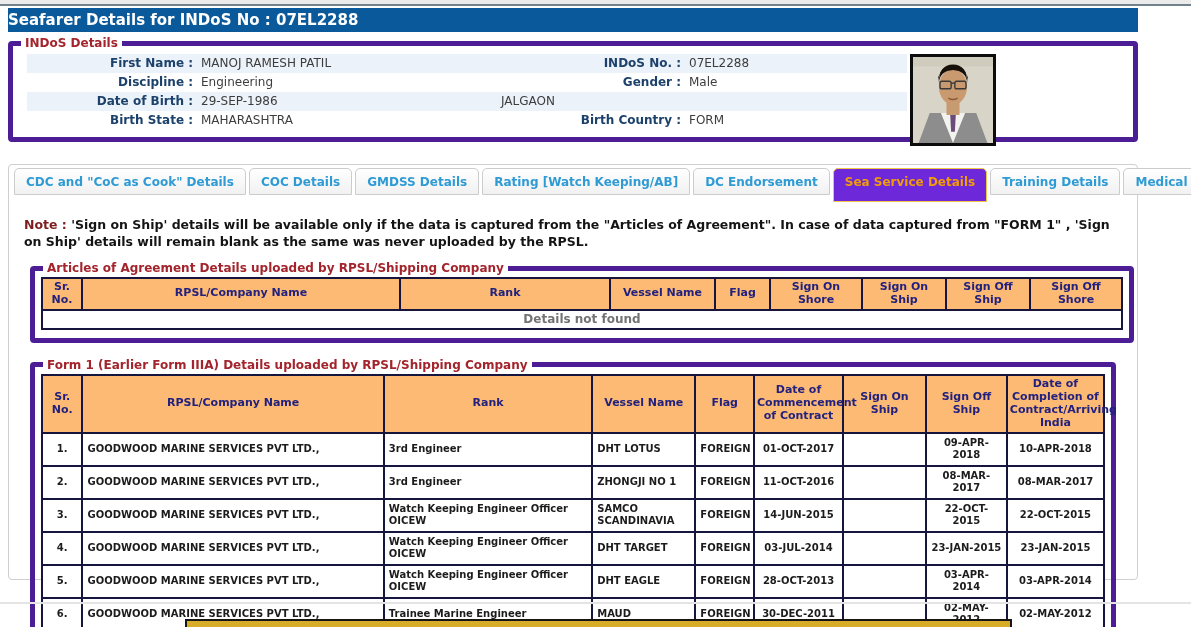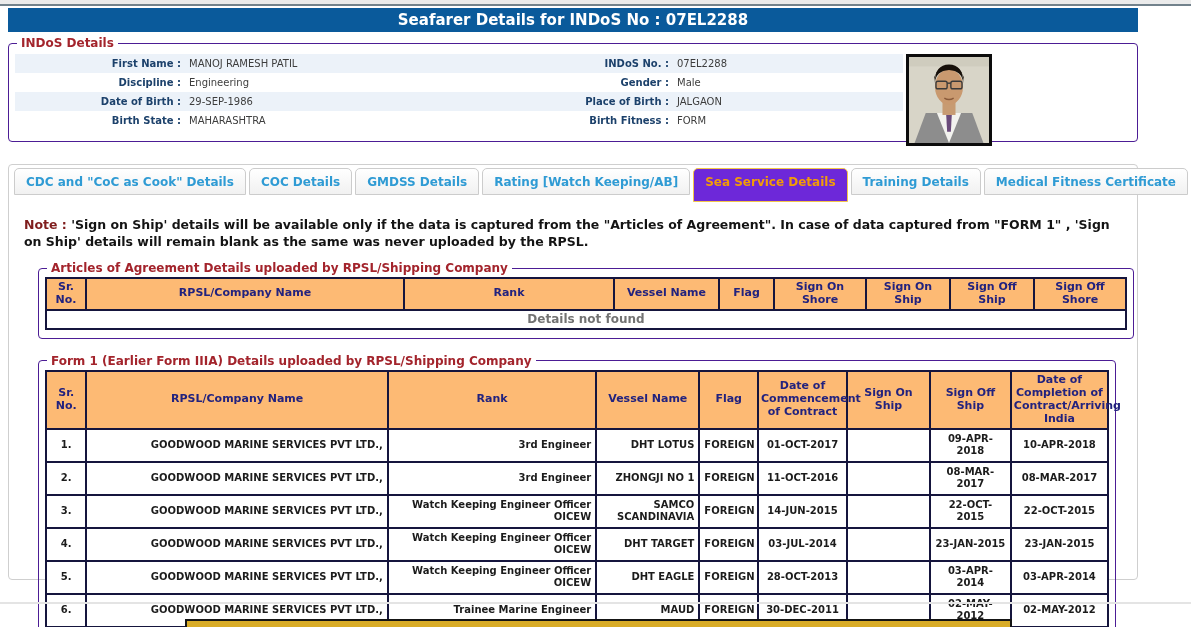--- a/index.html
+++ b/index.html
@@ -4,29 +4,29 @@
 <style>
   * { box-sizing: border-box; margin: 0; padding: 0; }
   html, body { width: 1191px; height: 627px; overflow: hidden; background: #fff;
     font-family: "DejaVu Sans", "Liberation Sans", sans-serif; position: relative; }
 
   .top-strip { height: 6px; background: #ebebeb; border-bottom: 2px solid #72828c; }
 
   .page { margin-left: 8px; width: 1130px; }
 
   .title-bar { margin-top: 2px; height: 24px; background: #0a5a9b; color: #fff;
-    font-weight: bold; font-size: 15px; text-align: center; line-height: 24px; }
-
-  fieldset { border: 1px solid #4c1d95; border-radius: 4px; }
+    font-weight: bold; font-size: 15px; text-align: left; line-height: 24px; }
+
+  fieldset { border: 5px solid #4c1d95; border-radius: 4px; }
   legend { color: #a3242c; font-weight: bold; font-size: 12px; padding: 0 4px; margin-left: 2px; }
 
   .indos-fieldset { margin-top: 4px; height: 106px; padding: 4px 6px; position: relative; }
   .detail-rows { width: 888px; }
   .detail-row { display: grid; grid-template-columns: 172px 300px 188px 1fr;
-    height: 19px; line-height: 19px; font-size: 10px; }
+    height: 19px; line-height: 19px; font-size: 12px; margin-left: 8px; }
   .detail-row.stripe { background: #ecf2f9; }
   .dlabel { text-align: right; font-weight: bold; color: #1c416b; padding-right: 6px; }
   .dvalue { color: #3d3d3d; padding-left: 2px; }
 
   .photo { position: absolute; top: 4px; left: 897px; width: 86px; height: 92px;
     border: 3px solid #0c0c0c; background: #d8d5c8; }
   .photo svg { display: block; width: 100%; height: 100%; }
 
   .main-box { margin-top: 22px; height: 416px; border: 1px solid #cfcfcf; border-radius: 4px;
     background: #fff; padding: 3px 5px; }
@@ -35,31 +35,31 @@
   .tab { font-size: 12px; font-weight: bold; color: #2f9bd4; padding: 6px 11px 5px;
     border: 1px solid #ccc; border-radius: 5px 5px 0 0; margin-right: 3px;
     background: linear-gradient(#ffffff, #f1f1f1); cursor: pointer; white-space: nowrap; }
   .tab.active { color: #f29c07; border-color: #f3c64a; background: #6d28d9;
     padding-bottom: 12px; margin-bottom: -6px; }
 
   .note { margin: 21px 10px 0 10px; font-size: 12.5px; font-weight: bold; color: #141414;
     line-height: 1.32; }
   .note .note-prefix { color: #7f1d1d; }
 
-  .table-fieldset { margin: 0 16px 0 24px; padding: 2px 6px 8px 6px; }
+  .table-fieldset { margin: 0 16px 0 16px; padding: 2px 6px 8px 6px; }
   .aoa-fieldset { margin-top: 11px; }
   .form1-fieldset { margin-top: 15px; }
 
   table { border-collapse: collapse; width: 100%; table-layout: fixed; background: #fff; }
   th, td { border: 2px solid #15153d; }
   th { background: #fdba74; color: #22227e; font-weight: bold; font-size: 11px;
     text-align: center; padding: 2px 2px; line-height: 1.18; }
   td { font-size: 10px; font-weight: bold; color: #1c1c1c; padding: 3px 4px; line-height: 1.25; }
   td.c { text-align: center; }
-  td.l { text-align: right; }
+  td.l { text-align: left; }
   td.empty-msg { color: #737373; font-size: 12px; text-align: center; padding: 1px; }
 
   .bottom-line { position: absolute; left: 0; top: 602px; width: 1191px; height: 2px;
     background: #e4e4e4; }
   .bottom-panel { position: absolute; left: 185px; top: 619px; width: 827px; height: 8px;
     border: 2px solid #151515; border-bottom: none; background: #d9ac27; }
 </style>
 </head>
 <body>
 
@@ -80,27 +80,26 @@
       </div>
       <div class="detail-row">
         <span class="dlabel">Discipline :</span>
         <span class="dvalue">Engineering</span>
         <span class="dlabel">Gender :</span>
         <span class="dvalue">Male</span>
       </div>
       <div class="detail-row stripe">
         <span class="dlabel">Date of Birth :</span>
         <span class="dvalue">29-SEP-1986</span>
-        <span class="dlabel">Place of Birth :</span>
         <span class="dvalue">JALGAON</span>
       </div>
       <div class="detail-row">
         <span class="dlabel">Birth State :</span>
         <span class="dvalue">MAHARASHTRA</span>
-        <span class="dlabel">Birth Fitness :</span>
+        <span class="dlabel">Birth Country :</span>
         <span class="dvalue">FORM</span>
       </div>
     </div>
     <div class="photo">
       <svg viewBox="0 0 86 92" preserveAspectRatio="none">
         <rect x="0" y="0" width="86" height="92" fill="#d8d5c8"></rect>
         <rect x="0" y="0" width="86" height="10" fill="#cfccbe"></rect>
         <polygon points="6,92 18,60 68,60 80,92" fill="#8d8d8d"></polygon>
         <polygon points="30,60 43,92 56,60" fill="#f2f2ee"></polygon>
         <rect x="36" y="48" width="14" height="14" fill="#c2placeholder" fill-opacity="0"></rect>
@@ -116,20 +115,21 @@
       </svg>
     </div>
   </fieldset>
 
   <div class="main-box">
     <div class="tab-bar" id="tab-bar">
         <div class="tab">CDC and "CoC as Cook" Details</div>
         <div class="tab">COC Details</div>
         <div class="tab">GMDSS Details</div>
         <div class="tab">Rating [Watch Keeping/AB]</div>
+        <div class="tab">DC Endorsement</div>
         <div class="tab active">Sea Service Details</div>
         <div class="tab">Training Details</div>
         <div class="tab">Medical Fitness Certificate</div>
       </div>
 
     <div class="note">
       <span class="note-prefix">Note :</span><span> 'Sign on Ship' details will be available only if the data is captured from the "Articles of Agreement". In case of data captured from "FORM 1" , 'Sign on Ship' details will remain blank as the same was never uploaded by the RPSL.</span>
     </div>
 
     <fieldset class="table-fieldset aoa-fieldset">

